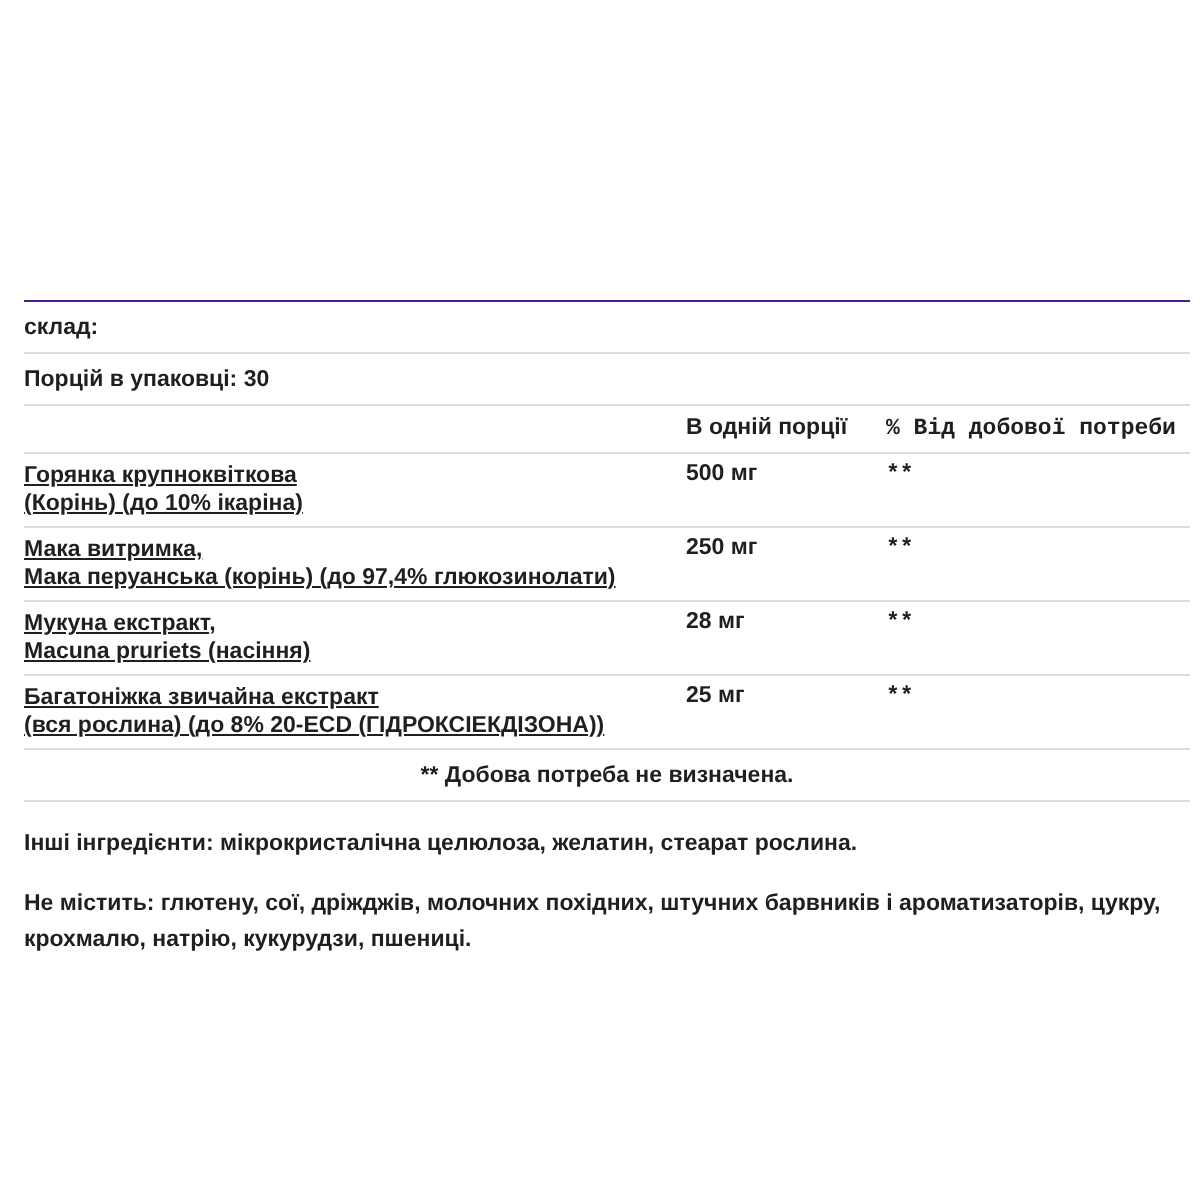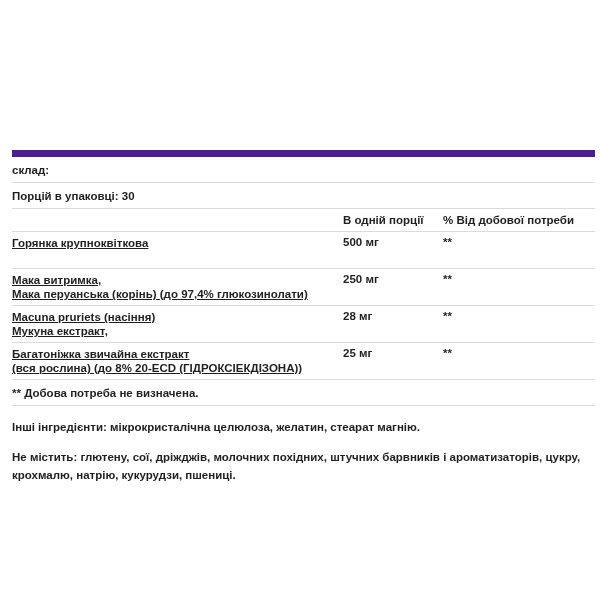--- a/index.html
+++ b/index.html
@@ -15,21 +15,21 @@
     overflow: hidden;
   }
   .panel {
     position: absolute;
     top: 150px;
     left: 12px;
     width: 583px;
     color: #1f1f1f;
     font-size: 11.5px;
     font-weight: 700;
-    border-top: 7px solid #4c1d95;
+    border-top: 1px solid #4c1d95;
   }
   .info-row {
     padding: 6px 0 5px 0;
     border-bottom: 1px solid #dbdbdb;
     line-height: 14px;
   }
   .t-row {
     display: flex;
     align-items: flex-start;
     border-bottom: 1px solid #dbdbdb;
@@ -46,25 +46,27 @@
     width: 331px;
     line-height: 14px;
     text-decoration: underline;
   }
   .c-name span { display: block; }
   .c-amt {
     width: 100px;
   }
   .c-dv {
     flex: 1;
+    font-family: Liberation Mono, monospace;
   }
   .footnote-row {
     padding: 6px 0 5px 0;
     border-bottom: 1px solid #dbdbdb;
     line-height: 14px;
+    text-align: center;
   }
   .para {
     margin: 12px 0 0 0;
     line-height: 18px;
     padding-right: 6px;
   }
 </style>
 </head>
 <body>
 
@@ -83,53 +85,54 @@
 
     <div class="t-row header">
       <div class="c-name"></div>
       <div class="c-amt">В одній порції</div>
       <div class="c-dv">% Від добової потреби</div>
     </div>
 
     <div class="t-row d-row">
       <div class="c-name">
         <span>Горянка крупноквіткова</span>
+        <span>(Корінь) (до 10% ікаріна)</span>
       </div>
       <div class="c-amt">500 мг</div>
       <div class="c-dv">**</div>
     </div>
 
     <div class="t-row d-row">
       <div class="c-name">
         <span>Мака витримка,</span>
         <span>Мака перуанська (корінь) (до 97,4% глюкозинолати)</span>
       </div>
       <div class="c-amt">250 мг</div>
       <div class="c-dv">**</div>
     </div>
 
     <div class="t-row d-row">
       <div class="c-name">
+        <span>Мукуна екстракт,</span>
         <span>Macuna pruriets (насіння)</span>
-        <span>Мукуна екстракт,</span>
       </div>
       <div class="c-amt">28 мг</div>
       <div class="c-dv">**</div>
     </div>
 
     <div class="t-row d-row">
       <div class="c-name">
         <span>Багатоніжка звичайна екстракт</span>
         <span>(вся рослина) (до 8% 20-ECD (ГІДРОКСІЕКДІЗОНА))</span>
       </div>
       <div class="c-amt">25 мг</div>
       <div class="c-dv">**</div>
     </div>
 
   </div>
 
   <div class="footnote-row">** Добова потреба не визначена.</div>
 
-  <p class="para">Інші інгредієнти: мікрокристалічна целюлоза, желатин, стеарат магнію.</p>
+  <p class="para">Інші інгредієнти: мікрокристалічна целюлоза, желатин, стеарат рослина.</p>
 
   <p class="para">Не містить: глютену, сої, дріжджів, молочних похідних, штучних барвників і ароматизаторів, цукру, крохмалю, натрію, кукурудзи, пшениці.</p>
 
 </div>
 
 </body></html>

